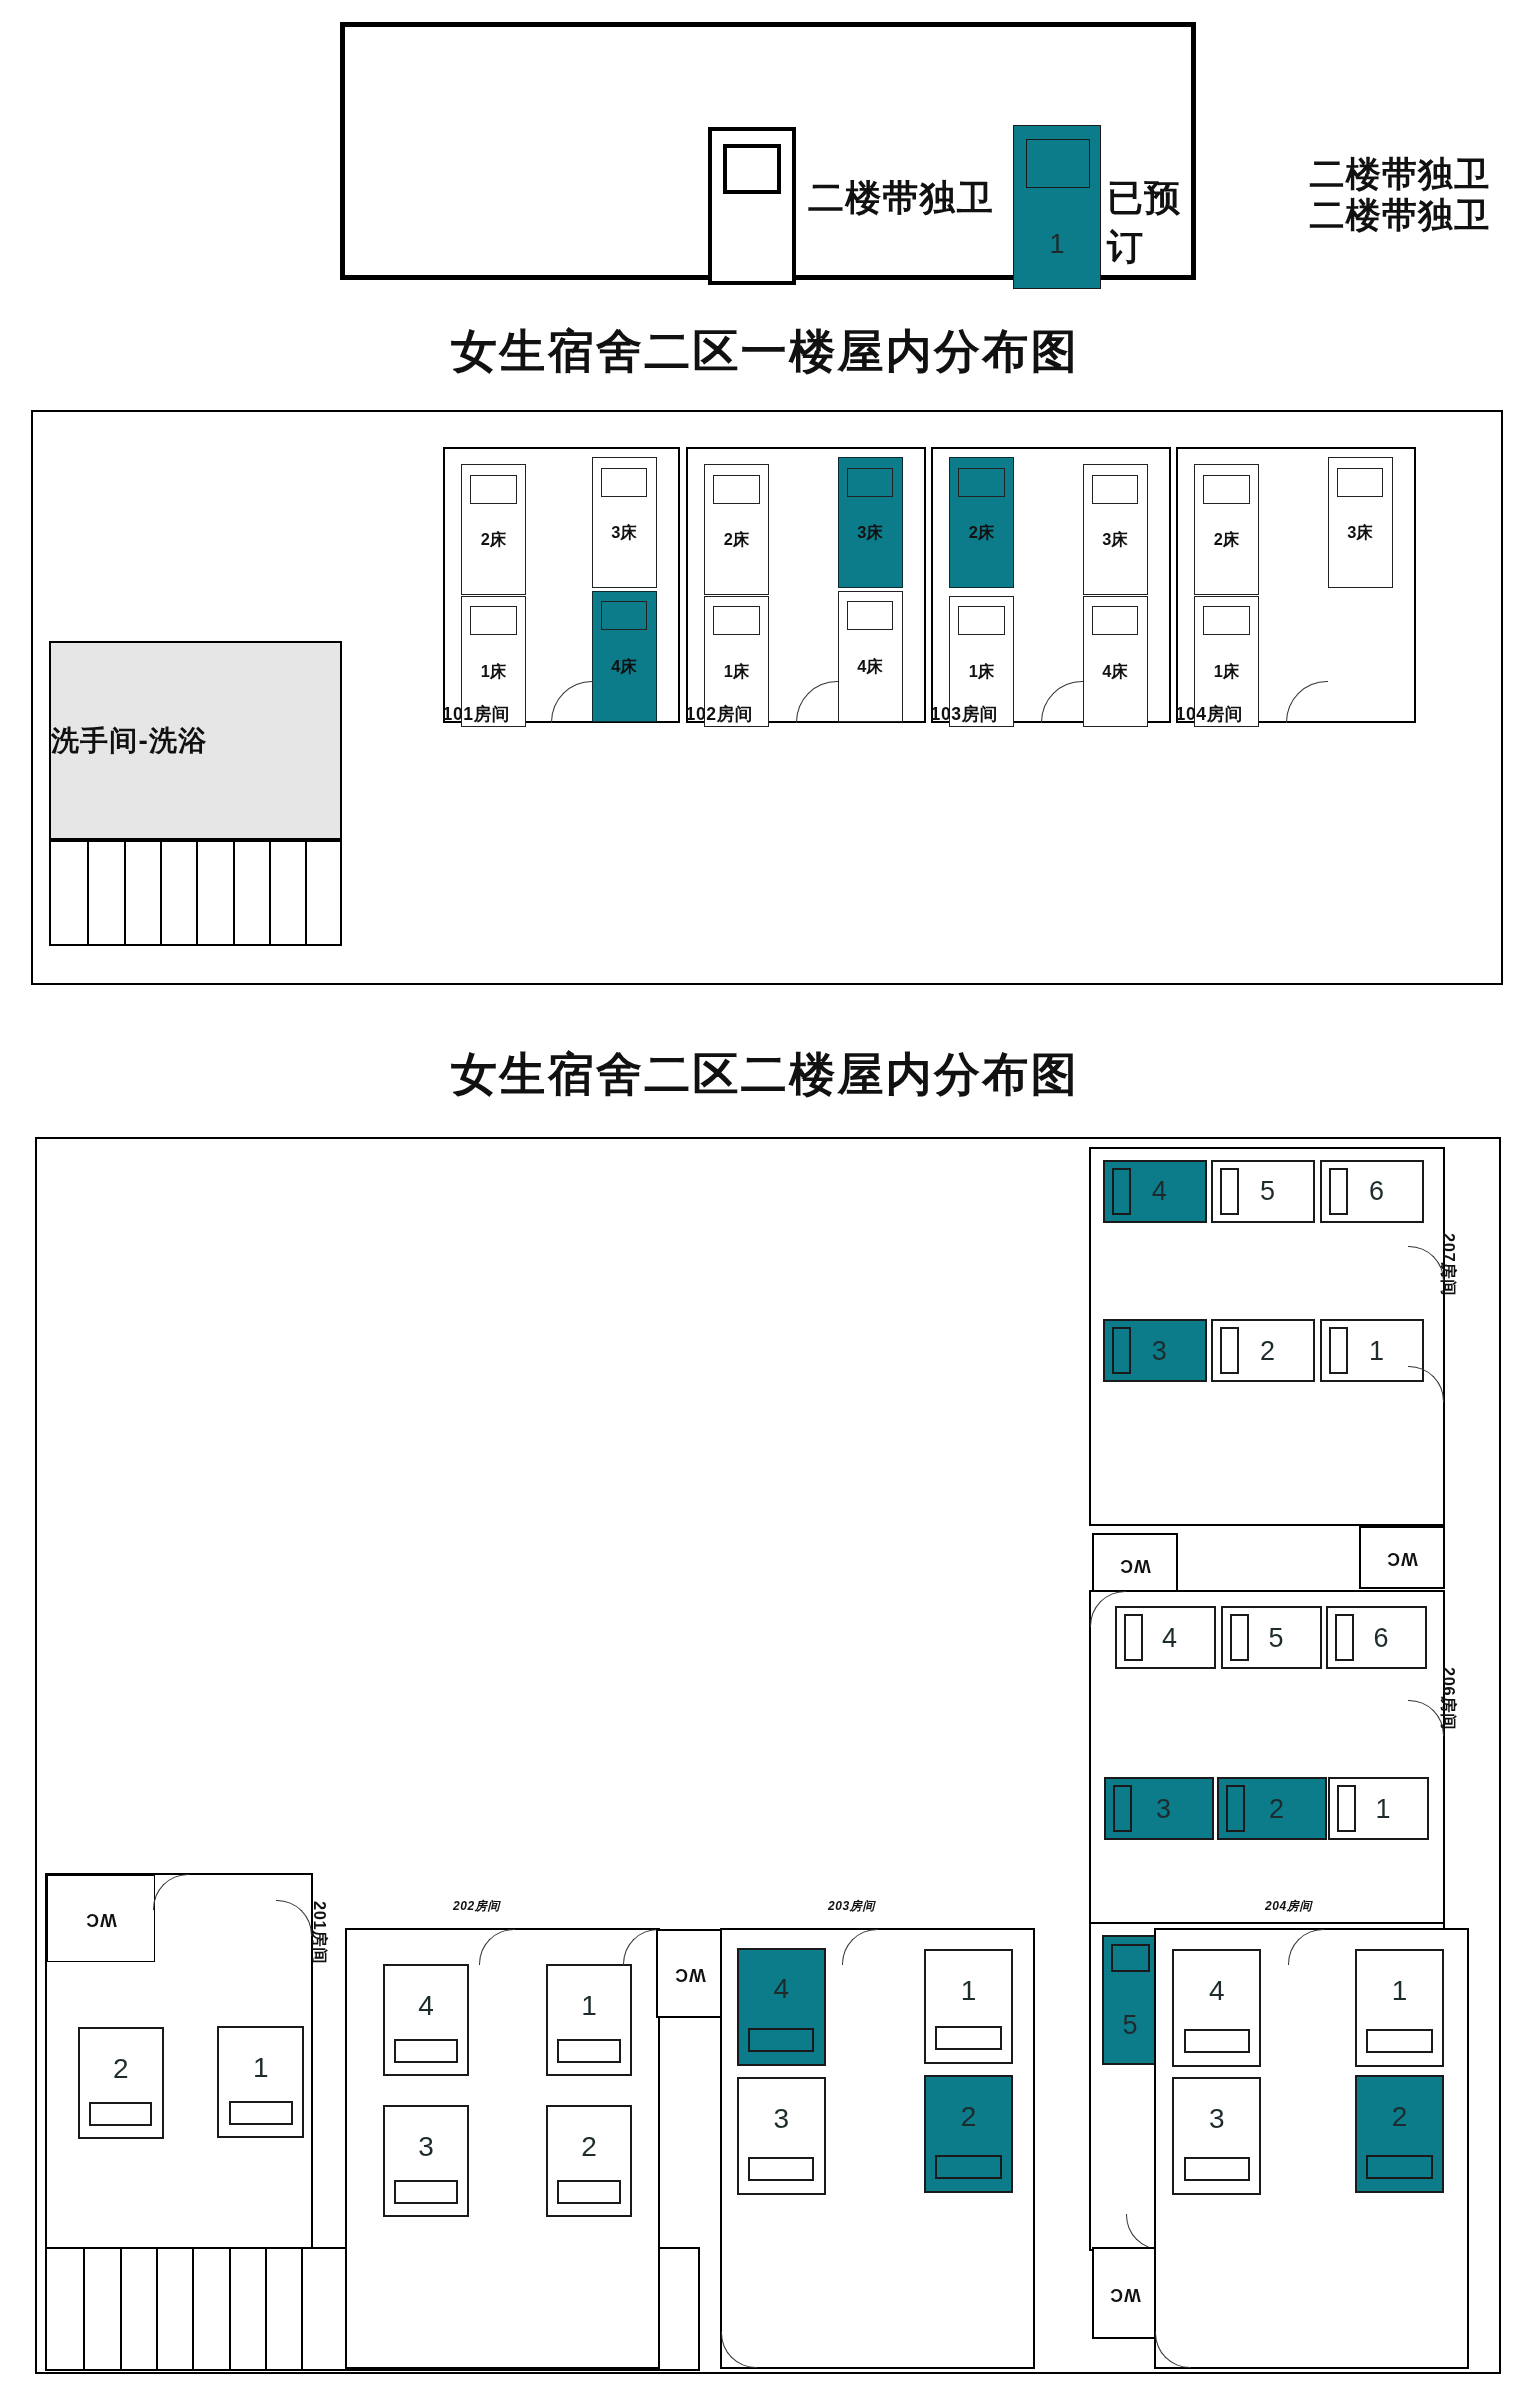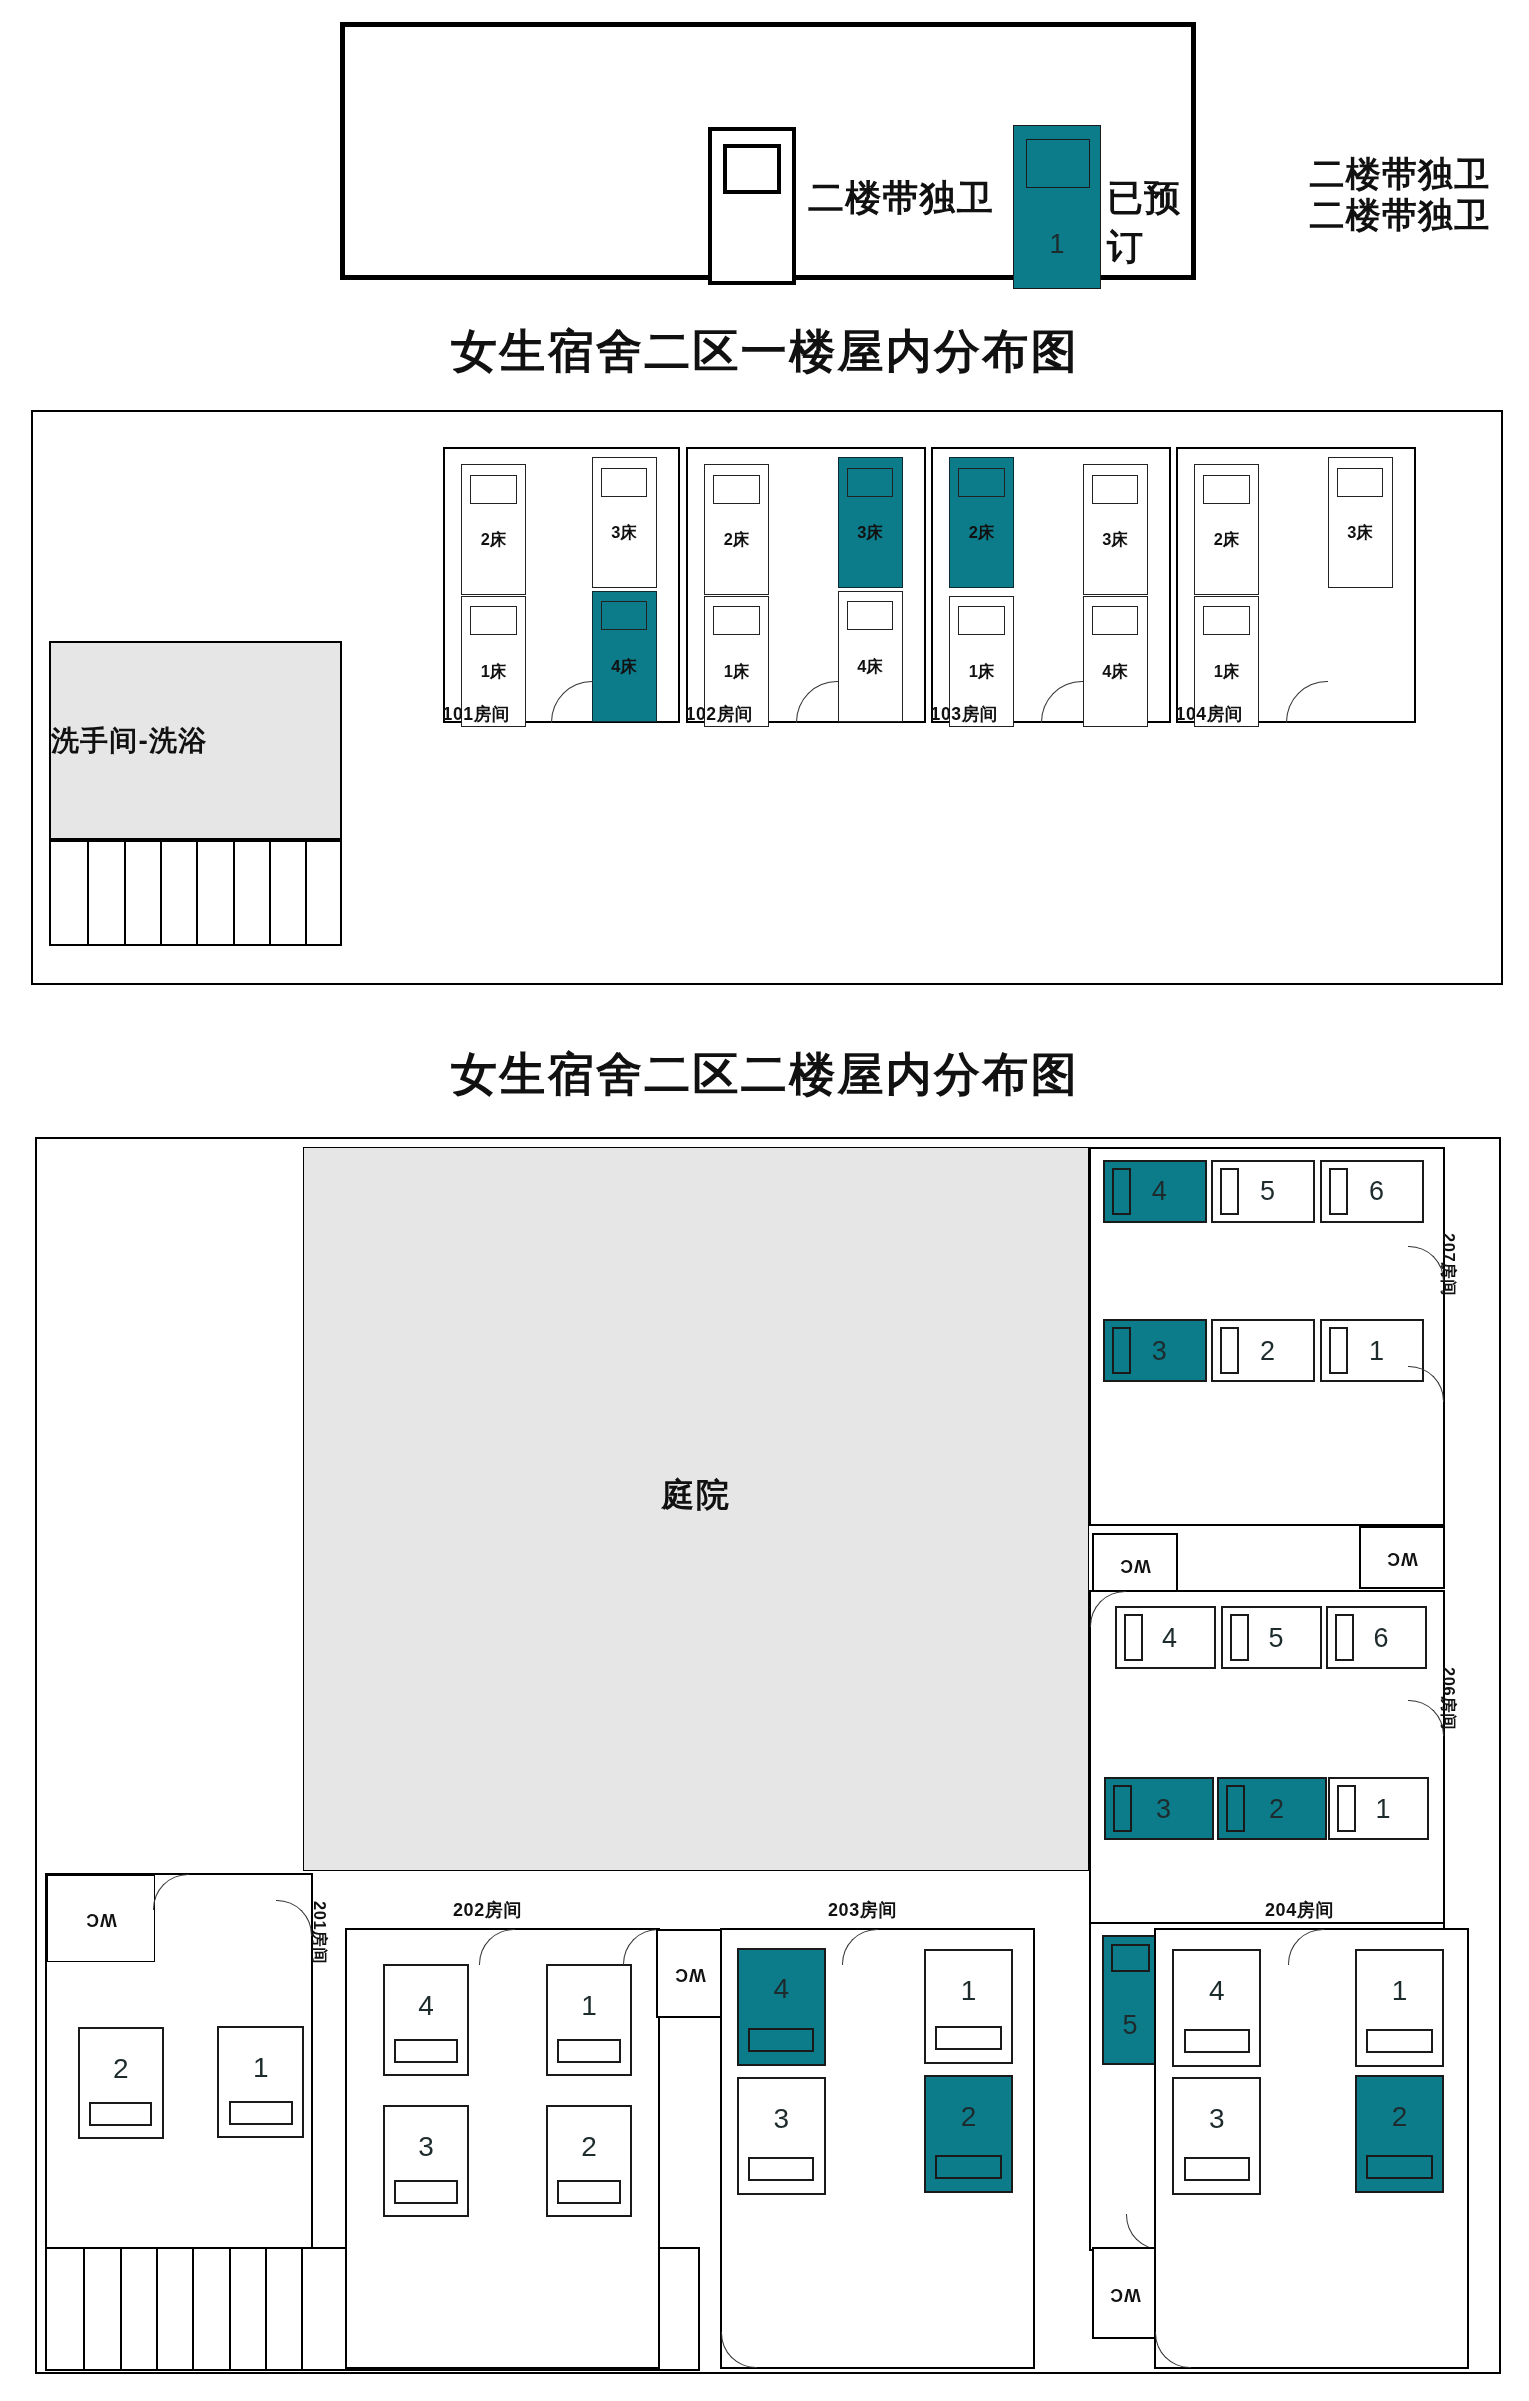--- a/index.html
+++ b/index.html
@@ -126,22 +126,22 @@
     position:absolute;left:0;right:0;top:325px;text-align:center;
     font-size:33px;font-weight:700;letter-spacing:1.8px;
   }
 
   .rm2{position:absolute;border:2.3px solid #000;background:#fff;}
   .vlabel{
     position:absolute;transform:rotate(90deg);transform-origin:left top;
     font-size:16.4px;font-weight:700;white-space:nowrap;letter-spacing:0.6px;
   }
   .hlabel{
-    position:absolute;font-size:18px;font-weight:700;
-    white-space:nowrap;letter-spacing:0.6px;
+    position:absolute;font-size:12px;font-weight:700;
+    white-space:nowrap;letter-spacing:0.6px;font-style:italic;
   }
   .wc{
     position:absolute;border:2.3px solid #000;background:#fff;
   }
   .wc .t{
     position:absolute;left:0;right:0;top:50%;margin-top:-9.4px;text-align:center;
     font-size:17.6px;font-weight:700;transform:rotate(180deg);letter-spacing:1.2px;
   }
   .bedh{ 
     position:absolute;border:2.3px solid #1a1a1a;background:#fff;
@@ -291,23 +291,20 @@
     </div>
     <span class="door1" style="left:108px;bottom:-1.8px;"></span>
   </div>
   <div class="abs rlabel1" style="left:1143px;width:240px;">104房间</div>
 </div>
 
 <div class="abs plan-title" id="title-f2">女生宿舍二区二楼屋内分布图</div>
 
 <div class="abs" id="floor2">
 
-  <div class="abs" id="f2-yard">
-    <span class="lbl">庭院</span>
-  </div>
 
   <div class="rm2" style="left:1052px;top:8.2px;width:352px;height:375px;">
     <div class="bedh booked" style="left:11.7px;top:10.6px;width:100px;height:59px;">
       <span class="d"></span>
       <span class="n">4</span>
     </div>
     <div class="bedh" style="left:120px;top:10.6px;width:100px;height:59px;">
       <span class="d"></span>
       <span class="n">5</span>
     </div>

